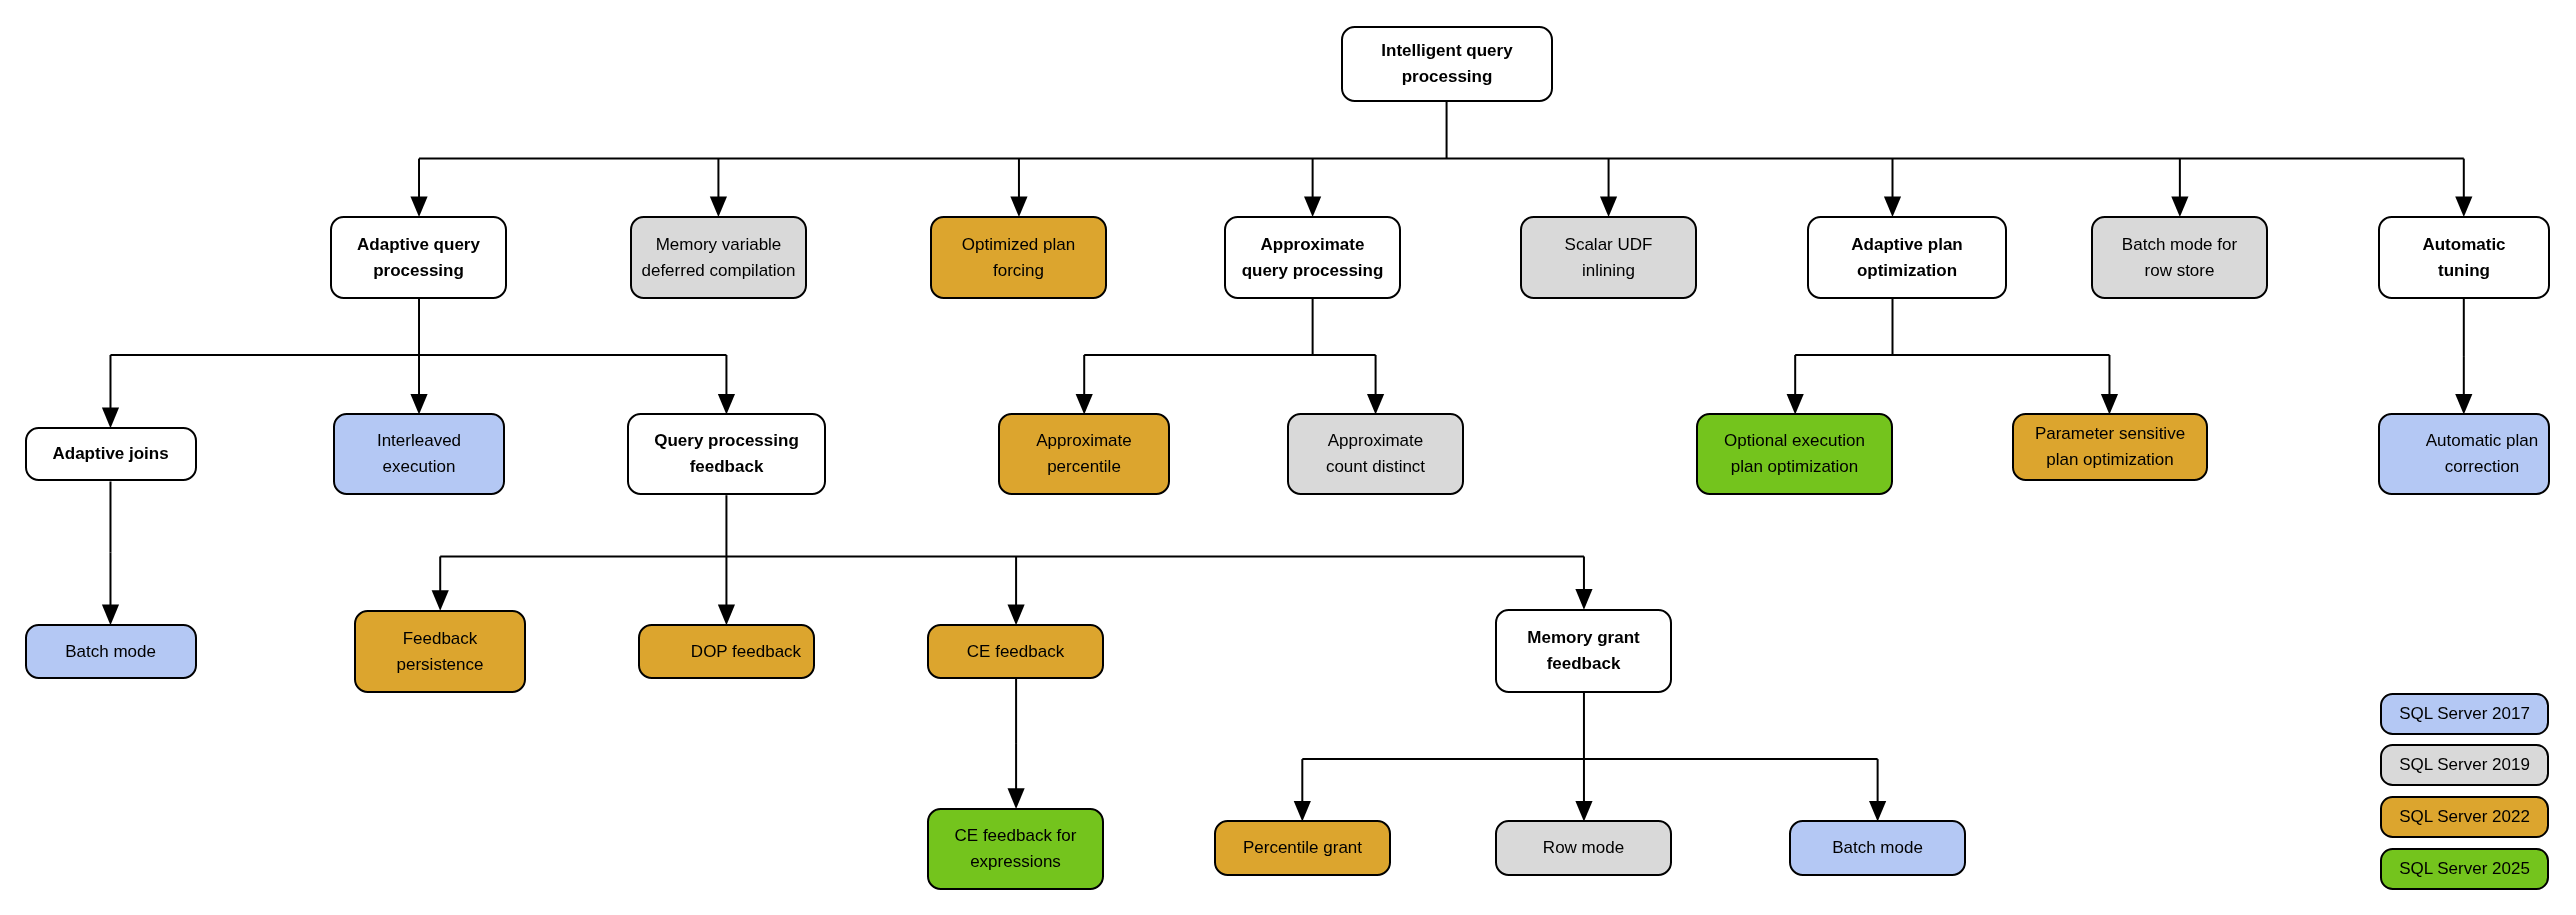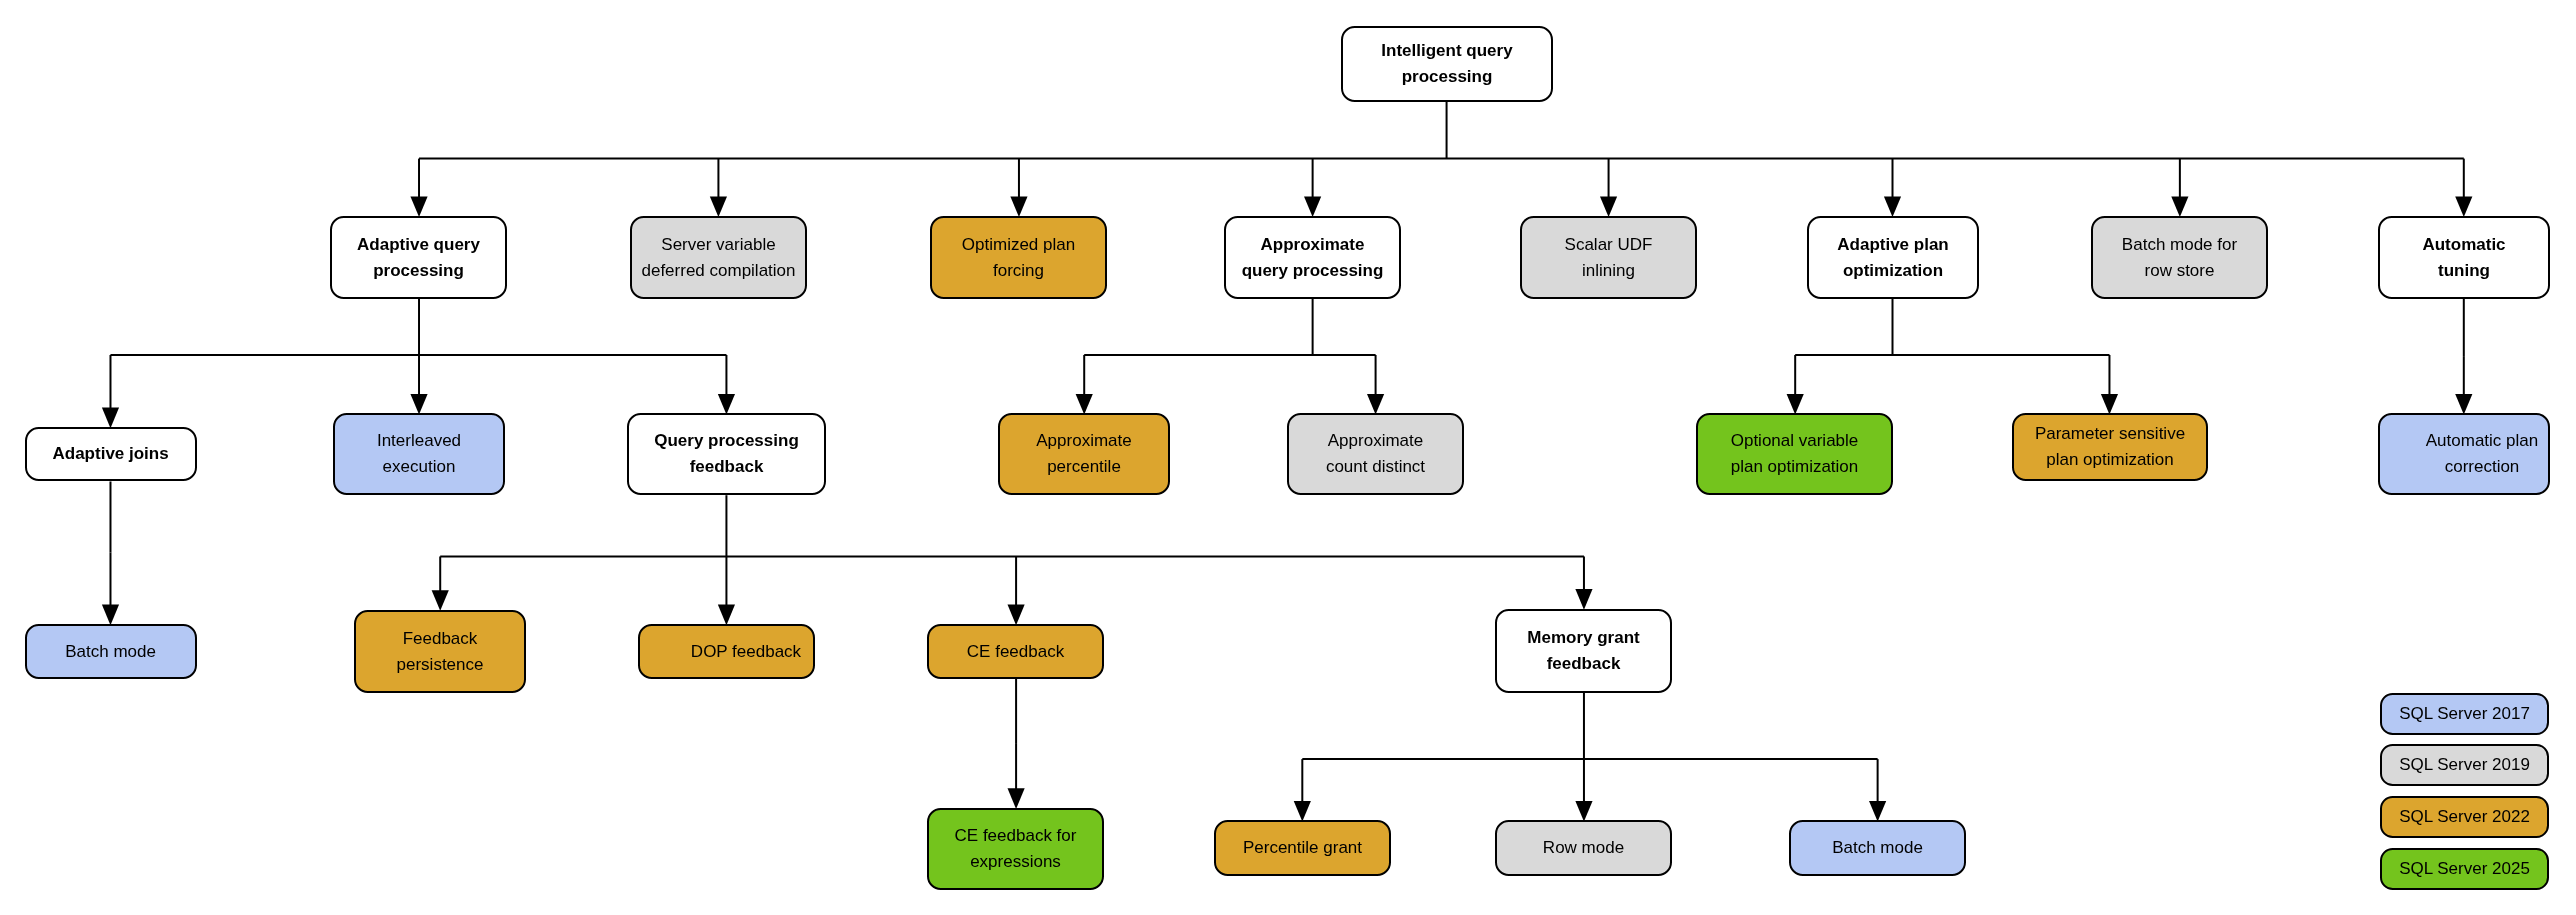--- a/index.html
+++ b/index.html
@@ -118,36 +118,36 @@
   <div id="nodes-layer">
       <div class="node category" style="left: 1341px; top: 26px; width: 212px; height: 76px;">
         <div class="ln">Intelligent query</div>
         <div class="ln">processing</div>
       </div>
       <div class="node category" style="left: 330px; top: 216px; width: 177px; height: 83px;">
         <div class="ln">Adaptive query</div>
         <div class="ln">processing</div>
       </div>
       <div class="node sql2019" style="left: 630px; top: 216px; width: 177px; height: 83px;">
-        <div class="ln">Server variable</div>
+        <div class="ln">Memory variable</div>
         <div class="ln">deferred compilation</div>
       </div>
       <div class="node sql2022" style="left: 930px; top: 216px; width: 177px; height: 83px;">
         <div class="ln">Optimized plan</div>
         <div class="ln">forcing</div>
       </div>
       <div class="node category" style="left: 1224px; top: 216px; width: 177px; height: 83px;">
         <div class="ln">Approximate</div>
         <div class="ln">query processing</div>
       </div>
       <div class="node sql2019" style="left: 1520px; top: 216px; width: 177px; height: 83px;">
         <div class="ln">Scalar UDF</div>
         <div class="ln">inlining</div>
       </div>
-      <div class="node category" style="left: 1807px; top: 216px; width: 172px; height: 83px;">
+      <div class="node category" style="left: 1807px; top: 216px; width: 200px; height: 83px;">
         <div class="ln">Adaptive plan</div>
         <div class="ln">optimization</div>
       </div>
       <div class="node sql2019" style="left: 2091px; top: 216px; width: 177px; height: 83px;">
         <div class="ln">Batch mode for</div>
         <div class="ln">row store</div>
       </div>
       <div class="node category" style="left: 2378px; top: 216px; width: 172px; height: 83px;">
         <div class="ln">Automatic</div>
         <div class="ln">tuning</div>
@@ -165,21 +165,21 @@
       </div>
       <div class="node sql2022" style="left: 998px; top: 413px; width: 172px; height: 82px;">
         <div class="ln">Approximate</div>
         <div class="ln">percentile</div>
       </div>
       <div class="node sql2019" style="left: 1287px; top: 413px; width: 177px; height: 82px;">
         <div class="ln">Approximate</div>
         <div class="ln">count distinct</div>
       </div>
       <div class="node sql2025" style="left: 1696px; top: 413px; width: 197px; height: 82px;">
-        <div class="ln">Optional variable</div>
+        <div class="ln">Optional execution</div>
         <div class="ln">plan optimization</div>
       </div>
       <div class="node sql2022" style="left: 2012px; top: 413px; width: 196px; height: 68px;">
         <div class="ln">Parameter sensitive</div>
         <div class="ln">plan optimization</div>
       </div>
       <div class="node sql2017" style="left: 2378px; top: 413px; width: 172px; height: 82px; padding-left: 36px;">
         <div class="ln">Automatic plan</div>
         <div class="ln">correction</div>
       </div>

